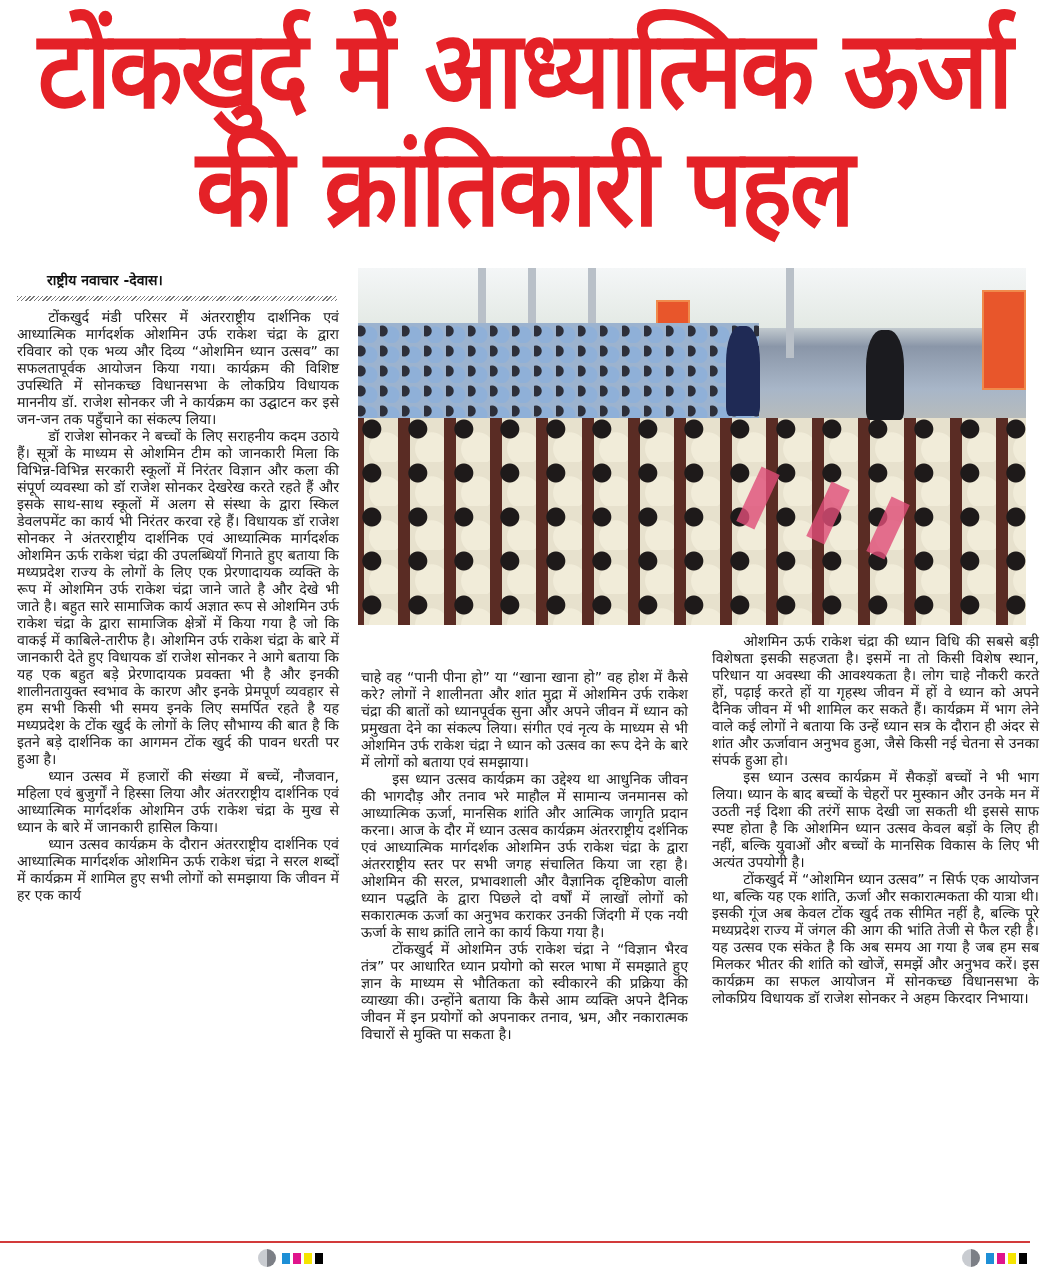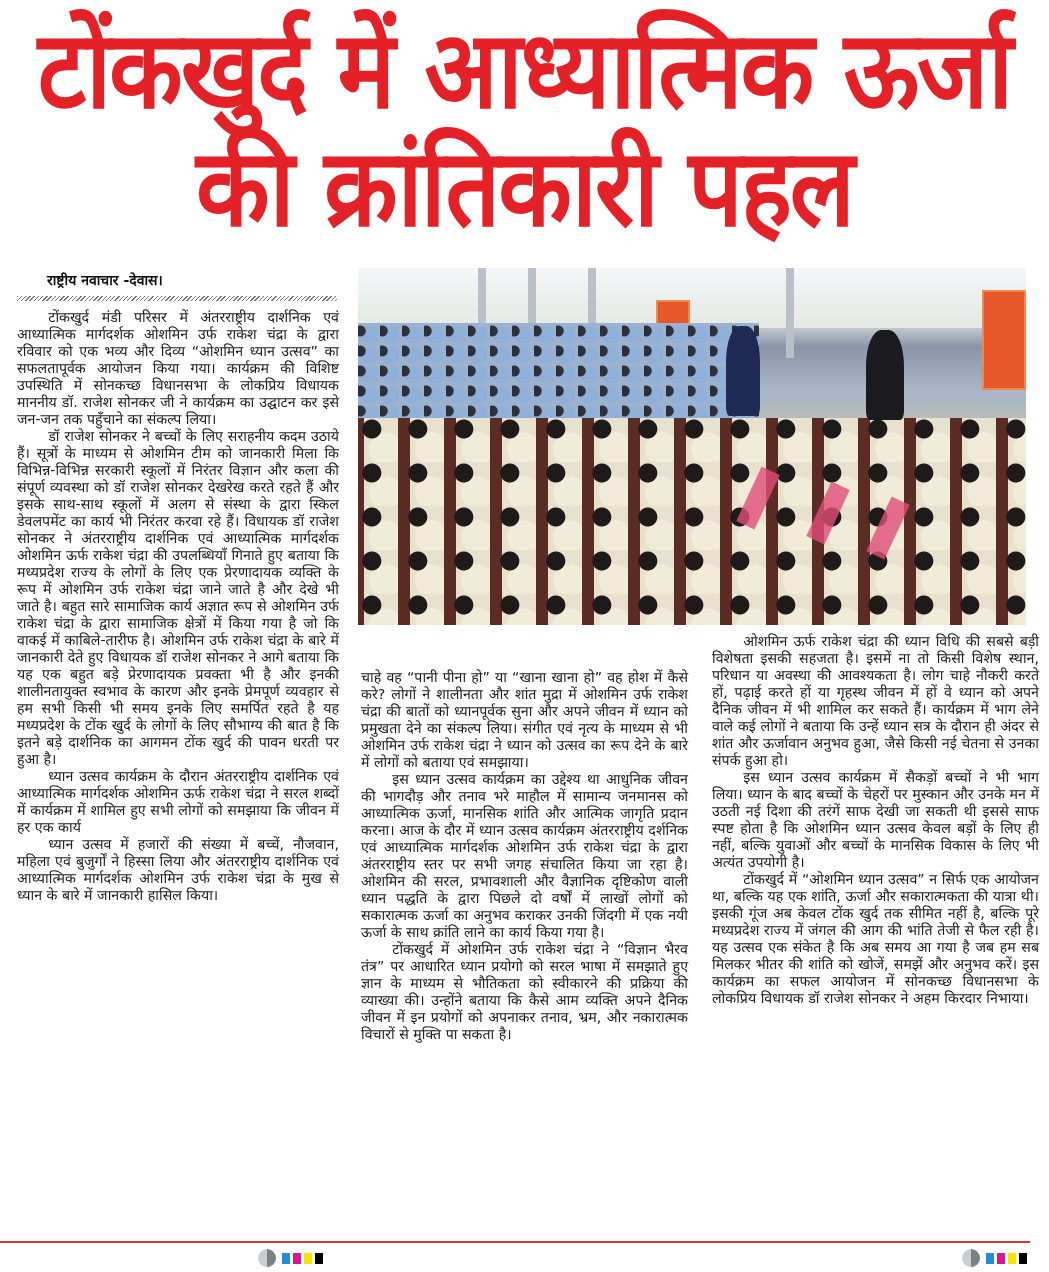--- a/index.html
+++ b/index.html
@@ -50,22 +50,22 @@
 
 <h1 class="headline l1" style="color: rgb(228, 33, 39);">टोंकखुर्द में आध्यात्मिक ऊर्जा</h1>
 <h1 class="headline l2" style="color: rgb(228, 33, 39);">की क्रांतिकारी पहल</h1>
 
 <div class="byline">राष्ट्रीय नवाचार -देवास।</div>
 <div class="hatch"></div>
 
 <div class="col c1">
   <p>टोंकखुर्द मंडी परिसर में अंतरराष्ट्रीय दार्शनिक एवं आध्यात्मिक मार्गदर्शक ओशमिन उर्फ राकेश चंद्रा के द्वारा रविवार को एक भव्य और दिव्य “ओशमिन ध्यान उत्सव” का सफलतापूर्वक आयोजन किया गया। कार्यक्रम की विशिष्ट उपस्थिति में सोनकच्छ विधानसभा के लोकप्रिय विधायक माननीय डॉ. राजेश सोनकर जी ने कार्यक्रम का उद्घाटन कर इसे जन-जन तक पहुँचाने का संकल्प लिया।</p>
   <p>डॉ राजेश सोनकर ने बच्चों के लिए सराहनीय कदम उठाये हैं। सूत्रों के माध्यम से ओशमिन टीम को जानकारी मिला कि विभिन्न-विभिन्न सरकारी स्कूलों में निरंतर विज्ञान और कला की संपूर्ण व्यवस्था को डॉ राजेश सोनकर देखरेख करते रहते हैं और इसके साथ-साथ स्कूलों में अलग से संस्था के द्वारा स्किल डेवलपमेंट का कार्य भी निरंतर करवा रहे हैं। विधायक डॉ राजेश सोनकर ने अंतरराष्ट्रीय दार्शनिक एवं आध्यात्मिक मार्गदर्शक ओशमिन ऊर्फ राकेश चंद्रा की उपलब्धियाँ गिनाते हुए बताया कि मध्यप्रदेश राज्य के लोगों के लिए एक प्रेरणादायक व्यक्ति के रूप में ओशमिन उर्फ राकेश चंद्रा जाने जाते है और देखे भी जाते है। बहुत सारे सामाजिक कार्य अज्ञात रूप से ओशमिन उर्फ राकेश चंद्रा के द्वारा सामाजिक क्षेत्रों में किया गया है जो कि वाकई में काबिले-तारीफ है। ओशमिन उर्फ राकेश चंद्रा के बारे में जानकारी देते हुए विधायक डॉ राजेश सोनकर ने आगे बताया कि यह एक बहुत बड़े प्रेरणादायक प्रवक्ता भी है और इनकी शालीनतायुक्त स्वभाव के कारण और इनके प्रेमपूर्ण व्यवहार से हम सभी किसी भी समय इनके लिए समर्पित रहते है यह मध्यप्रदेश के टोंक खुर्द के लोगों के लिए सौभाग्य की बात है कि इतने बड़े दार्शनिक का आगमन टोंक खुर्द की पावन धरती पर हुआ है।</p>
+  <p>ध्यान उत्सव में हजारों की संख्या में बच्चें, नौजवान, महिला एवं बुजुर्गों ने हिस्सा लिया और अंतरराष्ट्रीय दार्शनिक एवं आध्यात्मिक मार्गदर्शक ओशमिन उर्फ राकेश चंद्रा के मुख से ध्यान के बारे में जानकारी हासिल किया।</p>
   <p>ध्यान उत्सव कार्यक्रम के दौरान अंतरराष्ट्रीय दार्शनिक एवं आध्यात्मिक मार्गदर्शक ओशमिन ऊर्फ राकेश चंद्रा ने सरल शब्दों में कार्यक्रम में शामिल हुए सभी लोगों को समझाया कि जीवन में हर एक कार्य</p>
-  <p>ध्यान उत्सव में हजारों की संख्या में बच्चें, नौजवान, महिला एवं बुजुर्गों ने हिस्सा लिया और अंतरराष्ट्रीय दार्शनिक एवं आध्यात्मिक मार्गदर्शक ओशमिन उर्फ राकेश चंद्रा के मुख से ध्यान के बारे में जानकारी हासिल किया।</p>
 </div>
 
 <div class="photo" title="ओशमिन ध्यान उत्सव में शामिल स्कूली बच्चे">
   <div class="sky"></div>
   <div class="pole" style="left:120px"></div>
   <div class="pole" style="left:170px"></div>
   <div class="pole" style="left:230px"></div>
   <div class="pole" style="left:428px"></div>
   <div class="banner" style="left:298px;top:32px;width:34px;height:68px"></div>
   <div class="banner" style="left:624px;top:22px;width:44px;height:100px"></div>

